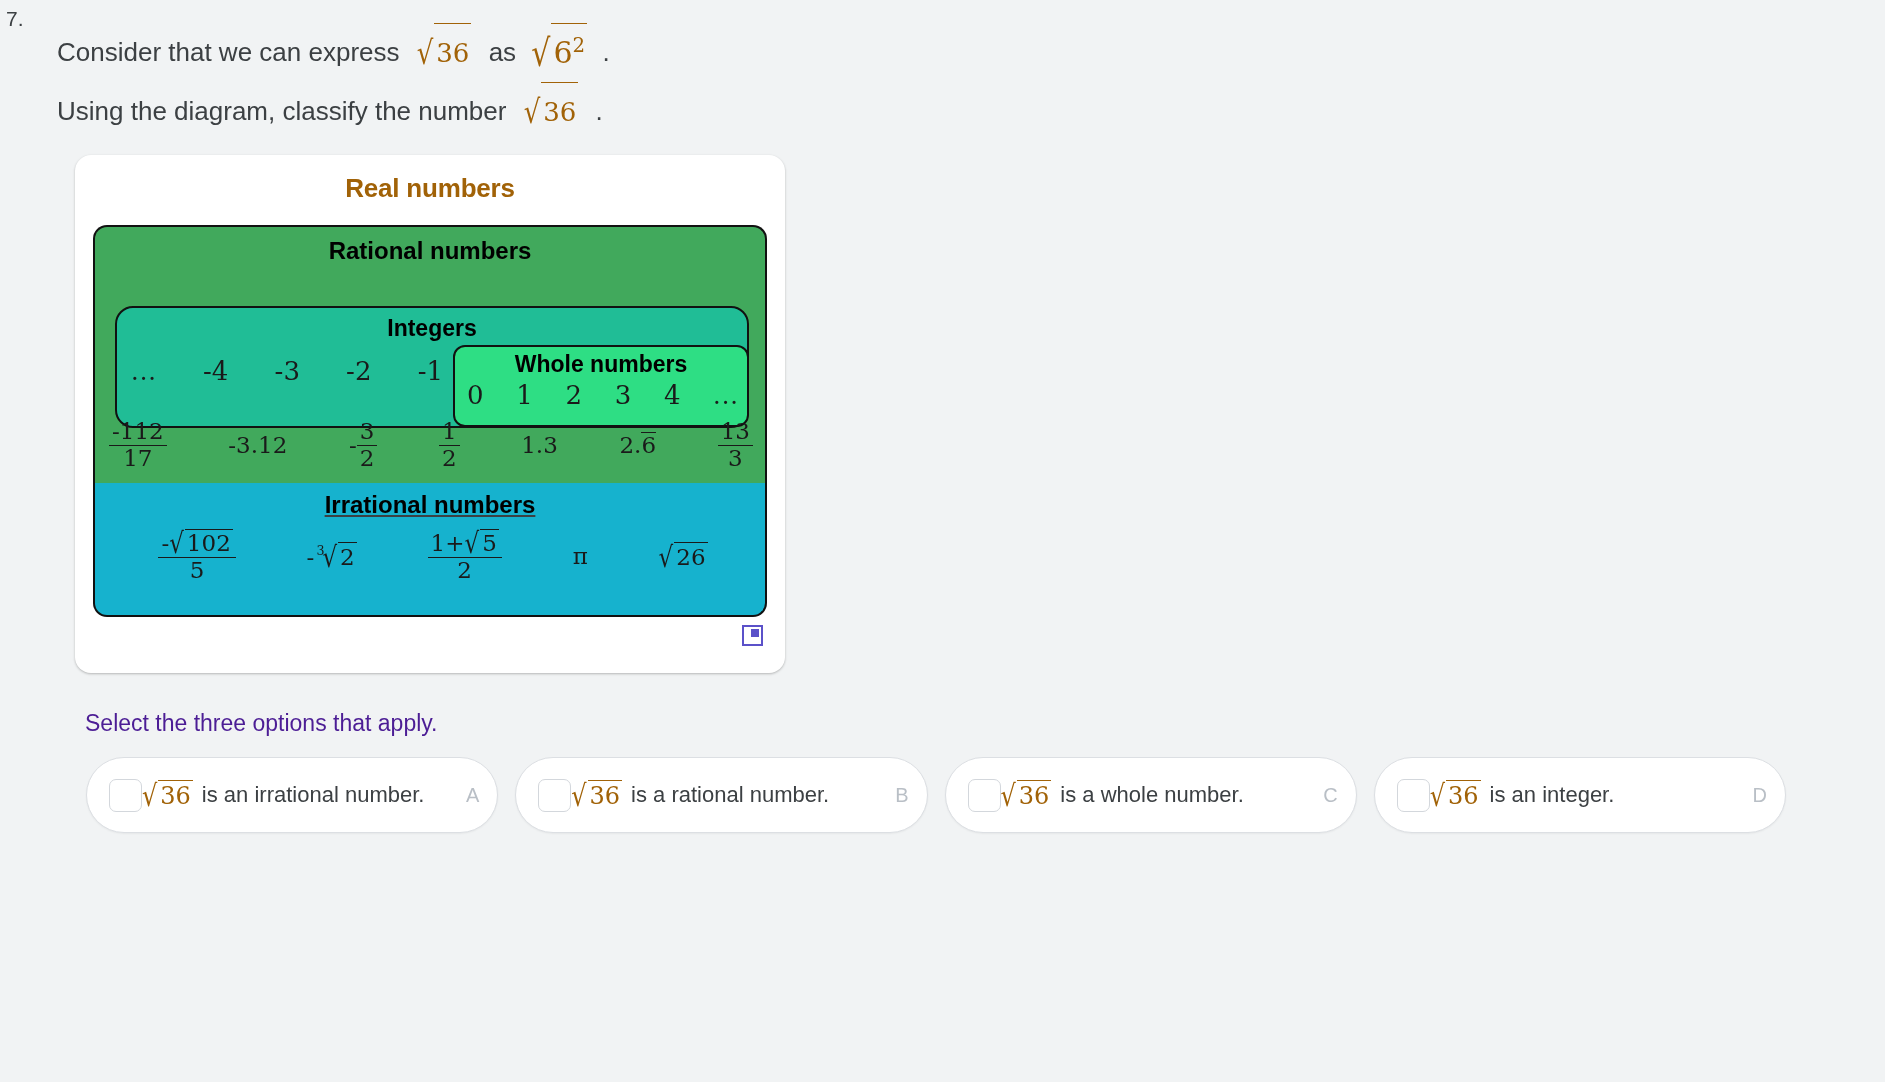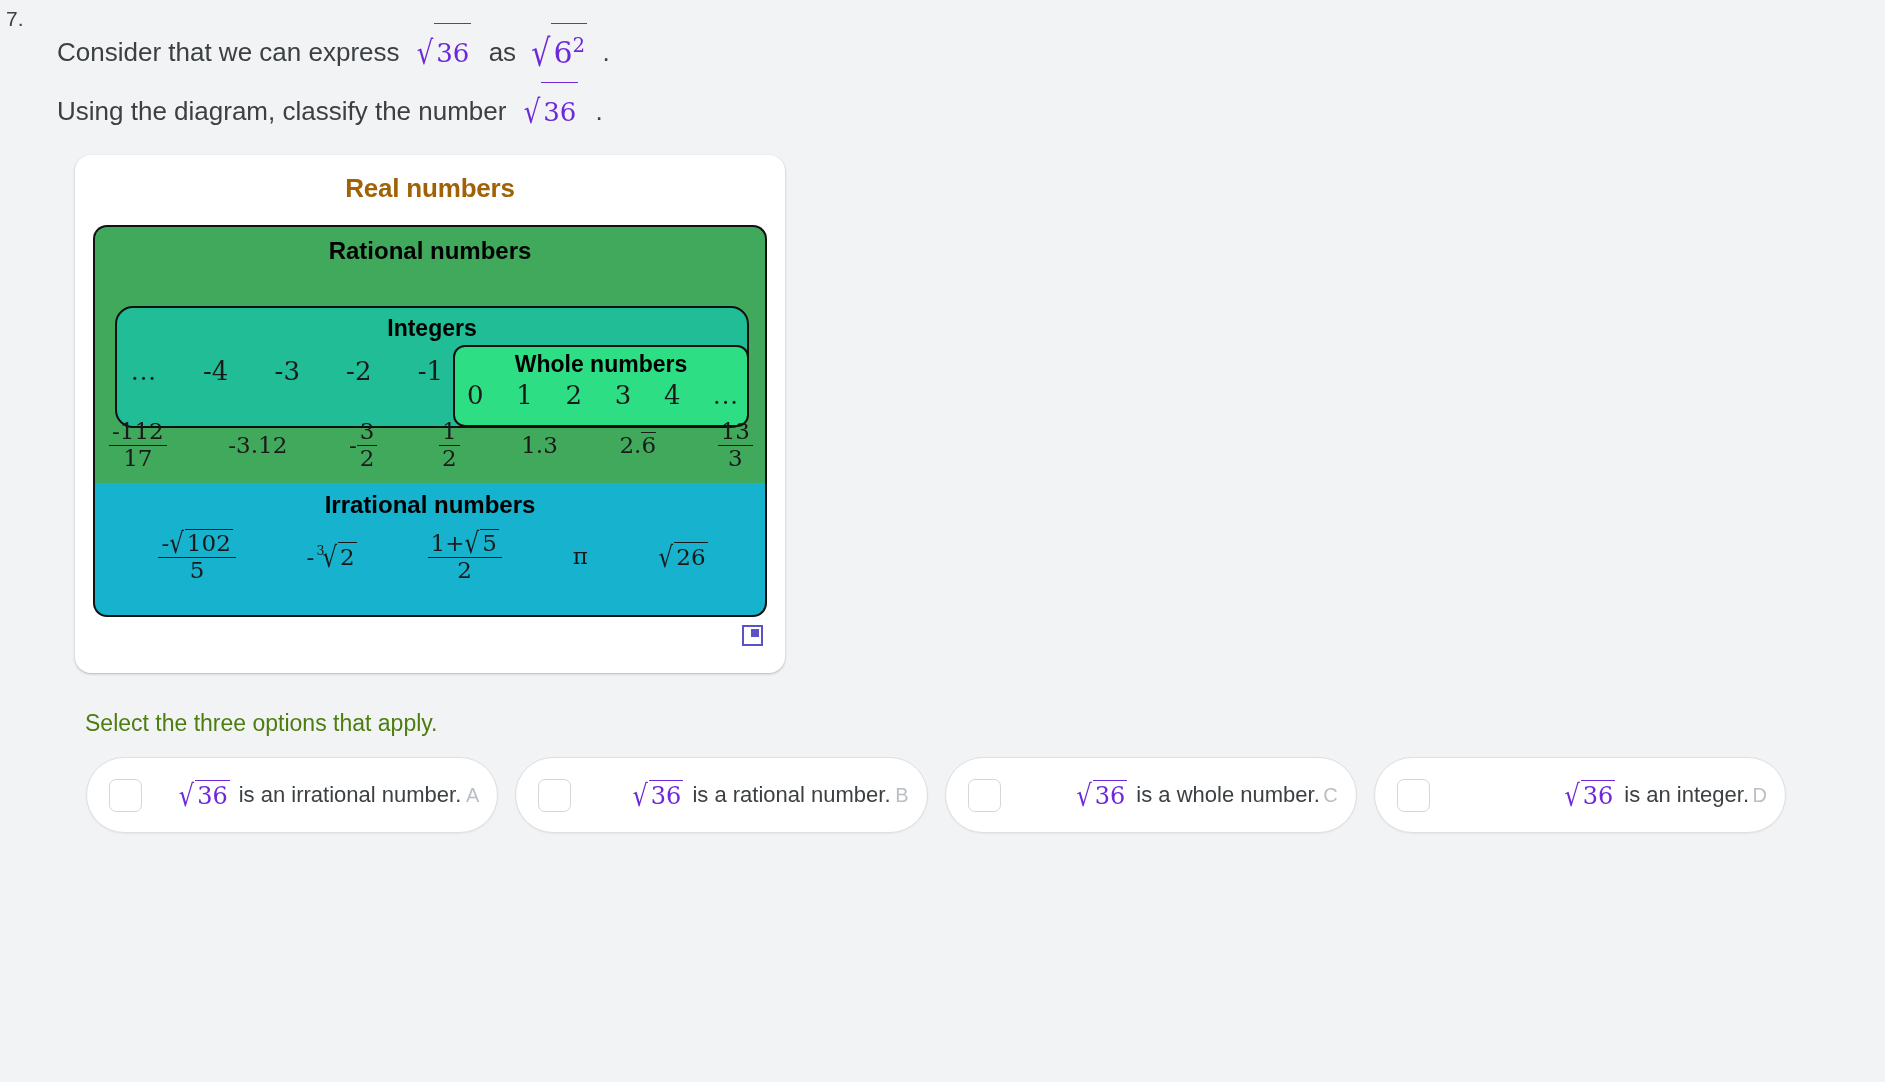--- a/index.html
+++ b/index.html
@@ -43,21 +43,21 @@
     color: #3c4043;
     line-height: 56px;
     white-space: nowrap;
     display: block;
   }
   .stem-line .txt { vertical-align: middle; }
 
   
   .math {
     font-family: "DejaVu Serif", "Liberation Serif", serif;
-    color: #6d28d9;
+    color: #a16207;
     display: inline-block;
     vertical-align: middle;
   }
   .sqrt {
     display: inline-block;
     position: relative;
     white-space: nowrap;
     font-family: "DejaVu Serif", "Liberation Serif", serif;
   }
   .sqrt > .radical {
@@ -188,20 +188,21 @@
 
   
   .box-irrational {
     left: 18px;
     top: 311px;
     width: 674px;
     height: 134px;
     background: #16b2ce;
     border-radius: 0 0 14px 14px;
     border-top: none;
+    text-decoration: underline;
   }
   .box-irrational > .set-label {
     font-size: 24px;
     padding-top: 10px;
   }
 
   
   .nums-row {
     position: absolute;
     display: flex;
@@ -265,21 +266,21 @@
     height: 8px;
     background: #5b51c9;
   }
 
   
   .select-prompt {
     position: absolute;
     left: 85px;
     top: 710px;
     font-size: 23px;
-    color: #4d7c0f;
+    color: #4c1d95;
   }
 
   
   .options {
     position: absolute;
     left: 86px;
     top: 757px;
     width: 1700px;
     display: flex;
     gap: 17px;
@@ -303,21 +304,21 @@
     border: 1.6px solid #d3d7dc;
     border-radius: 7px;
     background: #fff;
     flex: 0 0 auto;
     cursor: pointer;
   }
   .opt-body {
     flex: 1 1 auto;
     display: flex;
     align-items: center;
-    justify-content: flex-end;
+    justify-content: flex-start;
     gap: 9px;
     font-size: 22px;
     color: #3c4043;
     white-space: nowrap;
   }
   .opt-letter {
     flex: 0 0 auto;
     font-size: 20px;
     color: #b9bfc6;
     width: 18px;

